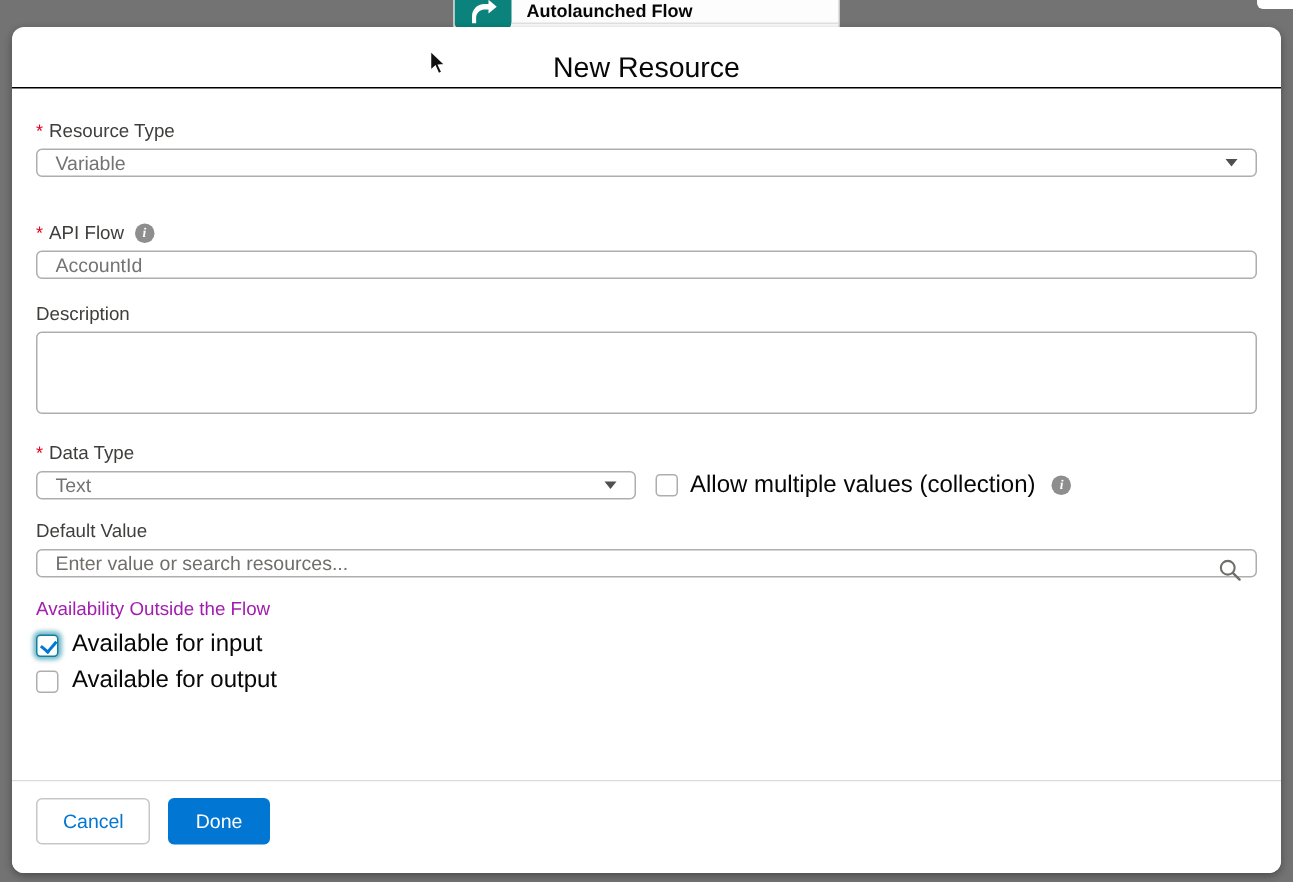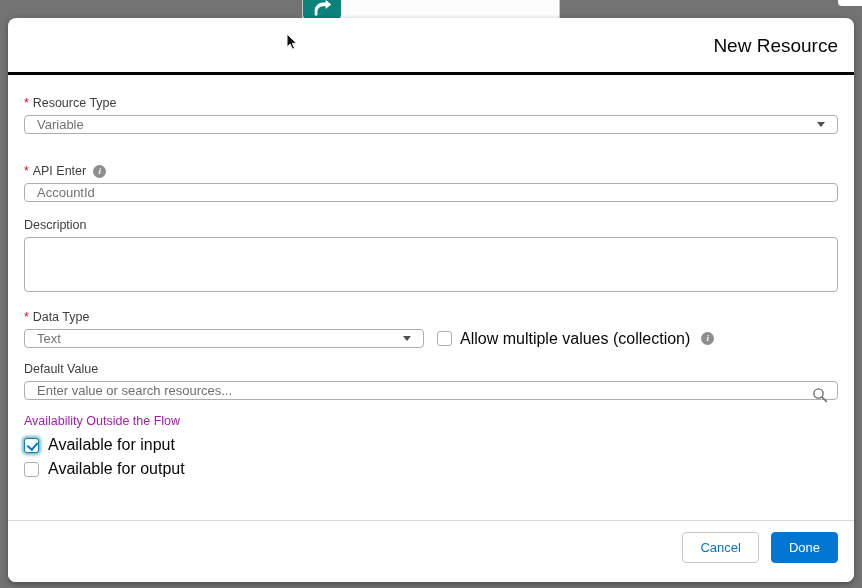--- a/index.html
+++ b/index.html
@@ -38,23 +38,23 @@
     background:#ffffff; border-bottom-left-radius:4px;
   }
 
   
   .modal {
     position:absolute; left:8px; top:18px; width:846px; height:564px;
     background:#ffffff; border-radius:8px;
     box-shadow:0 2px 6px rgba(0,0,0,0.35);
   }
   .modal-header {
-    padding:17px 16px 15px;
-    border-bottom:3px solid #000000;
-    text-align:right;
+    padding:17px 16px 1px;
+    border-bottom:1px solid #000000;
+    text-align:center;
   }
   .modal-title { font-size:19px; font-weight:400; color:#080707; }
 
   .modal-body { padding:13px 16px 0; }
 
   .field-label {
     display:flex; align-items:center; gap:4px;
     font-size:12.5px; color:#3e3e3c; margin-bottom:5px;
   }
   .req { color:#ea001e; font-size:12px; }
@@ -128,21 +128,21 @@
 
   .availability-heading {
     font-size:12.5px; font-weight:normal; color:#a21caf; margin-bottom:8px;
   }
   .availability-row { display:flex; align-items:center; gap:9px; margin-bottom:6px; }
 
   .modal-footer {
     position:absolute; left:0; right:0; bottom:0;
     border-top:1px solid #dddbda;
     padding:11px 16px 19px;
-    display:flex; justify-content:flex-end; gap:12px;
+    display:flex; gap:12px;
     background:#fff; border-radius:0 0 8px 8px;
   }
   .btn {
     height:31px; padding:0 17px;
     border-radius:4px; font-size:13px; font-family:inherit;
     cursor:pointer; display:inline-flex; align-items:center;
   }
   .btn-neutral { background:#fff; border:1px solid #c9c7c5; color:#0176d3; }
   .btn-brand { background:#0176d3; border:1px solid #0176d3; color:#ffffff; }
 
@@ -151,20 +151,21 @@
 </head>
 <body>
 
 <div class="flow-card">
   <div class="flow-card-icon">
     <svg width="22" height="22" viewBox="0 0 24 24">
       <path d="M4 14c0-5 4-9 9-9h3V2l6 5-6 5V9h-3c-3.3 0-6 2.7-6 6v4H4v-5z" fill="#ffffff"></path>
     </svg>
   </div>
   <div class="flow-card-main">
+    <div class="flow-card-title">Autolaunched Flow</div>
     <div class="flow-card-sub"></div>
   </div>
 </div>
 
 <div class="corner-fragment"></div>
 
 <div class="modal">
 
   <div class="modal-header">
     <div class="modal-title">New Resource</div>
@@ -179,21 +180,21 @@
       </div>
       <div class="combobox">
         <span>Variable</span>
         <span class="chevron-down"></span>
       </div>
     </div>
 
     <div class="group-api">
       <div class="field-label">
         <span class="req">*</span>
-        <span>API Enter</span>
+        <span>API Flow</span>
         <span class="info-icon">i</span>
       </div>
       <input class="text-input" type="text" value="AccountId" style="">
     </div>
 
     <div class="group-desc">
       <div class="field-label">
         <span>Description</span>
       </div>
       <textarea class="textarea" style=""></textarea>

